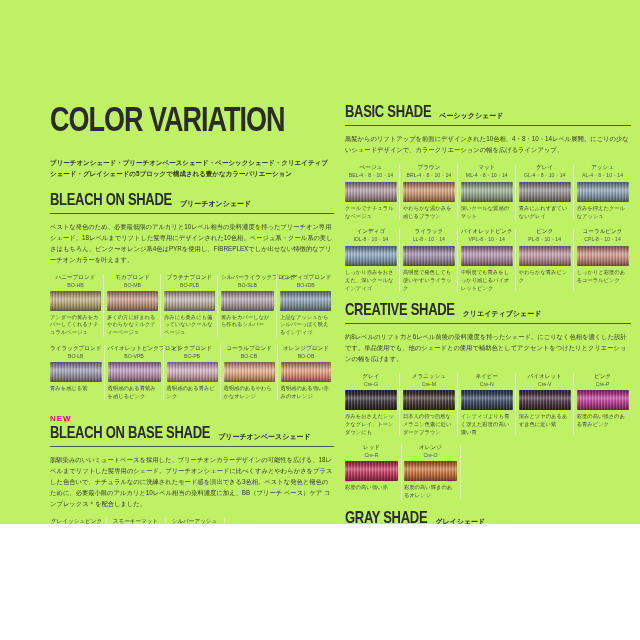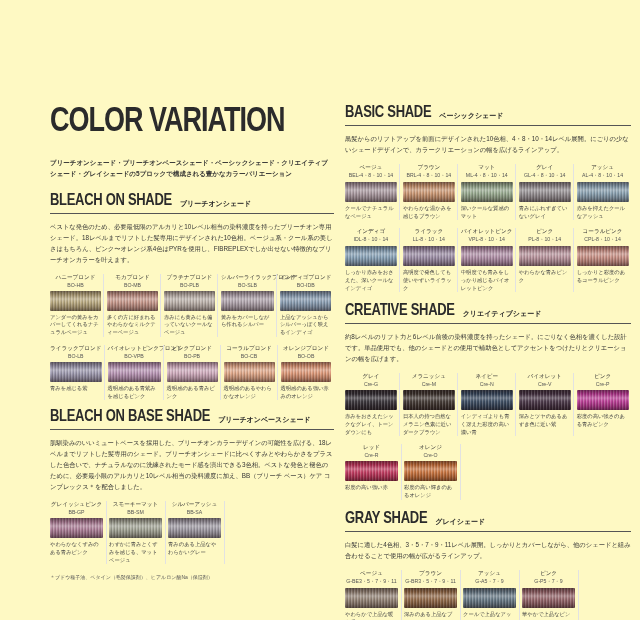--- a/index.html
+++ b/index.html
@@ -1,16 +1,16 @@
 <!DOCTYPE html>
 <html><head>
 <meta charset="utf-8">
 <style>
   html,body{margin:0;padding:0;background:#ffffff;}
-  .page{position:relative;width:640px;height:620px;background:#fef9c3;overflow:hidden;
+  .page{position:relative;width:640px;height:524px;background:#bef264;overflow:hidden;
         font-family:"Liberation Sans","DejaVu Sans",sans-serif;color:#222;}
   .col{position:absolute;top:100px;}
   .col-left{left:50px;width:284px;}
   .col-right{left:345px;top:104px;width:286px;}
 
   h1.pagetitle{margin:0 0 26px 0;font-size:27px;font-weight:700;letter-spacing:-1px;
         transform:scaleY(1.28);transform-origin:left top;white-space:nowrap;color:#2b2b2b;}
   .intro{font-size:6.5px;line-height:1.75;color:#333;margin:0 0 12px 0;font-weight:700;}
 
   .sec-head{border-bottom:1px solid #555;padding-bottom:3px;margin-bottom:7px;white-space:nowrap;}
@@ -118,20 +118,21 @@
   </div>
 
   <div class="cell">
     <div class="cname">オレンジブロンド</div>
     <div class="ccode">BO-OB</div>
     <div class="chip" style="--c: #d98e6b;"></div>
     <div class="cdesc">透明感のある強い赤みのオレンジ</div>
   </div>
 </div>
 
+    <div class="new-badge" style="color:#e4007f;">NEW</div>
     <div class="sec-head">
       <span class="sec-title">BLEACH ON BASE SHADE</span><span class="sec-sub">ブリーチオンベースシェード</span>
     </div>
     <p class="sec-desc">肌馴染みのいいミュートベースを採用した、ブリーチオンカラーデザインの可能性を広げる、18レベルまでリフトした髪専用のシェード。ブリーチオンシェードに比べくすみとやわらかさをプラスした色合いで、ナチュラルなのに洗練されたモード感を演出できる3色相。ベストな発色と褪色のために、必要最小限のアルカリと10レベル相当の染料濃度に加え、BB（ブリーチ ベース）ケア コンプレックス＊を配合しました。</p>
     <div class="row partial">
   <div class="cell">
     <div class="cname">グレイッシュピンク</div>
     <div class="ccode">BB-GP</div>
     <div class="chip" style="--c: #a4728d;"></div>
     <div class="cdesc">やわらかなくすみのある青みピンク</div>

